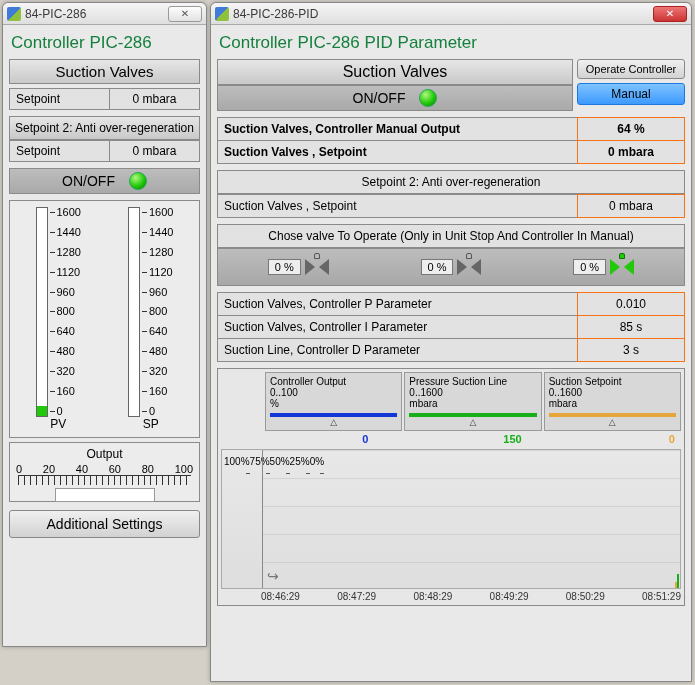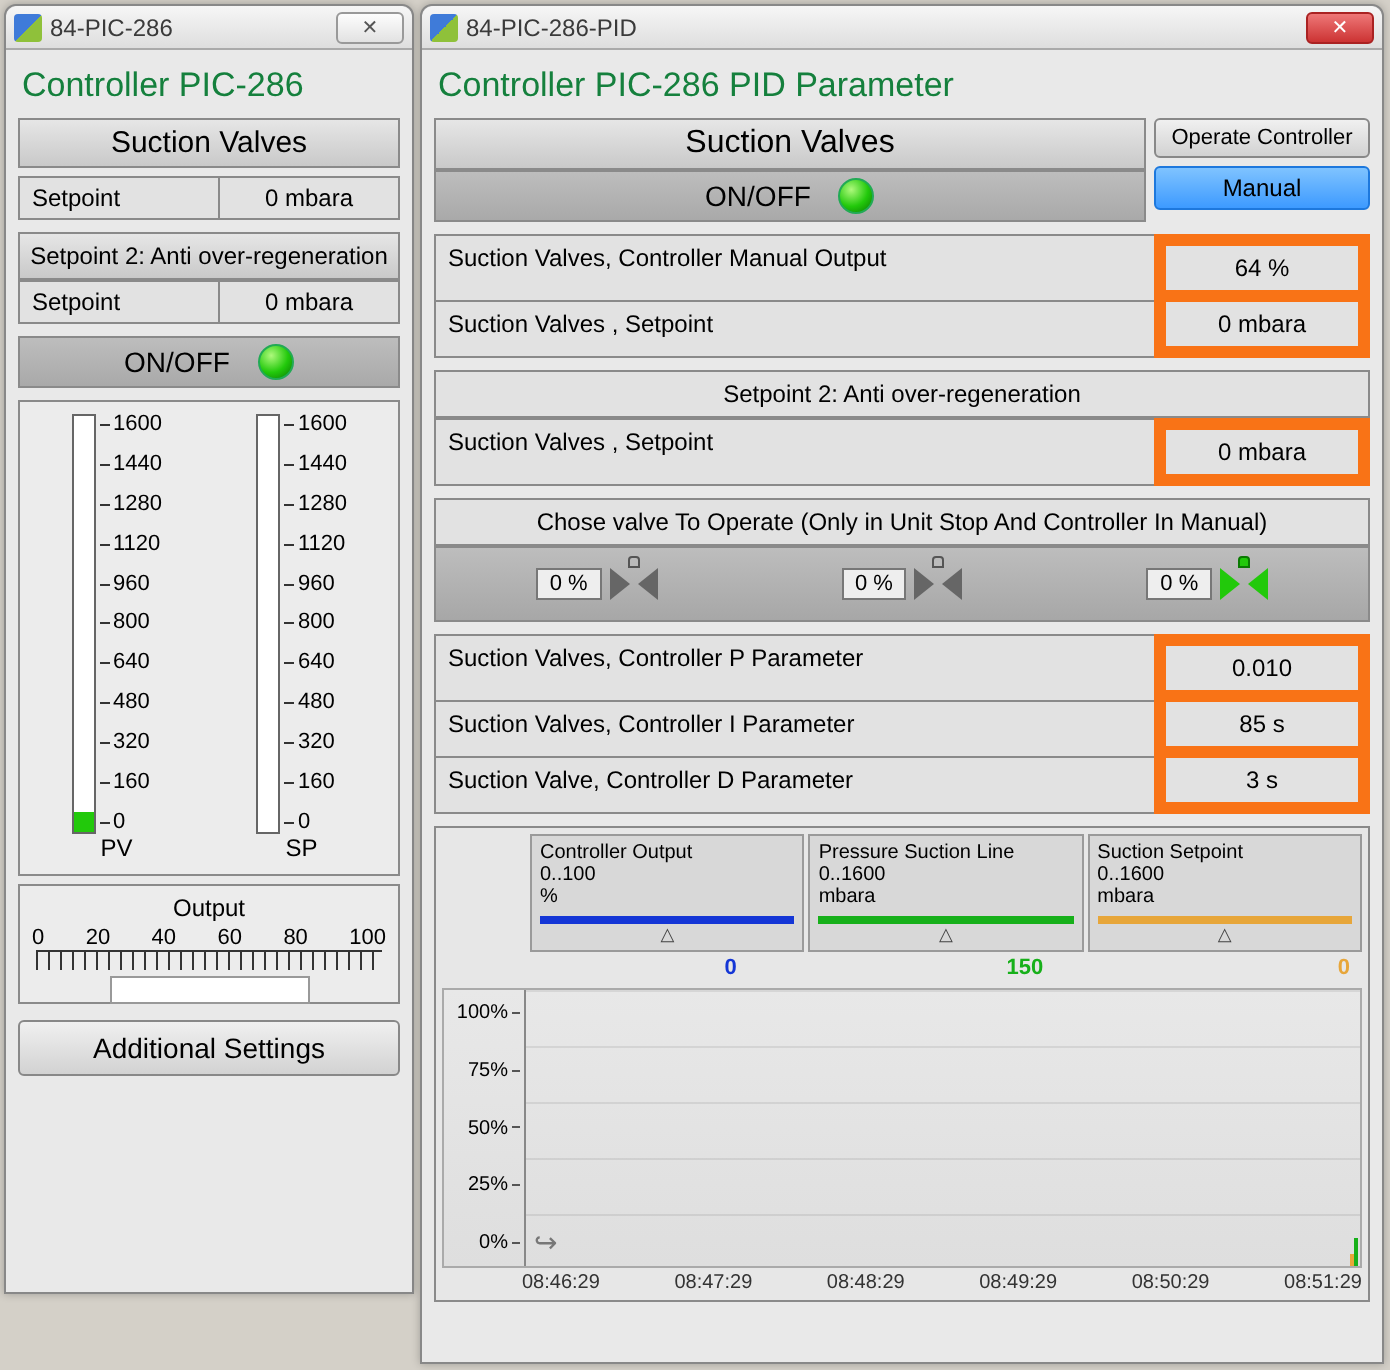--- a/index.html
+++ b/index.html
@@ -149,40 +149,40 @@
     background:linear-gradient(#bdbdbd,#a7a7a7);
     border:1px solid #8a8a8a;
     display:flex; justify-content:space-around; align-items:center;
     padding:8px 4px;
   }
   .valve-item { display:flex; align-items:center; gap:4px; }
   .pct-box { border:1px solid #777; background:#eee; padding:1px 6px; font-size:11px; }
 
   .kv-row { display:flex; }
   .kv-row .k { flex:1; padding:4px 6px; border:1px solid #8a8a8a; border-right:none; background:#e2e2e2; }
-  .kv-row .v { width:108px; padding:4px 6px; border:6px solid #f97316; background:#e2e2e2; text-align:center; }
+  .kv-row .v { width:108px; padding:4px 6px; border:1px solid #f97316; background:#e2e2e2; text-align:center; }
   .kv-row + .kv-row .k, .kv-row + .kv-row .v { border-top:none; }
 
   .single-row { border:1px solid #8a8a8a; background:#e2e2e2; text-align:center; padding:4px; }
 
   
   .trend-wrap { border:1px solid #8a8a8a; background:#e7e7e7; padding:3px; }
   .legend { display:flex; gap:2px;padding-left:44px; }
   .legend-col { flex:1; border:1px solid #9a9a9a; padding:3px 4px; font-size:10px; background:#d8d8d8; }
   .legend-col .line { height:4px; margin:4px 0 0 0; }
   .legend-col .tri { text-align:center; font-size:9px; color:#444; }
   .legend-vals { display:flex; margin-top:2px; }
   .legend-vals span { flex:1; font-size:11px; text-align:right; padding-right:6px; font-weight:bold; }
 
   .chart {
     position:relative; height:140px; margin-top:4px;
     border:1px solid #aaa; background:linear-gradient(#e8e8e8,#dedede);
     display:flex;
   }
-  .yaxis { width:40px; display:flex; flex-direction:column; justify-content:space-between; padding:6px 2px; font-size:10px; text-align:right; }
+  .yaxis { width:40px; display:flex; flex-direction:row; justify-content:space-between; padding:6px 2px; font-size:10px; text-align:right; }
   .yaxis span::after{ content:""; display:inline-block; width:4px; height:1px; background:#555; margin-left:2px; vertical-align:middle;}
   .plot { flex:1; position:relative; border-left:1px solid #888; }
   .plot .grid { position:absolute; inset:0;
     background:
       repeating-linear-gradient(to bottom, rgba(0,0,0,.08) 0 1px, transparent 1px 28px);
   }
   .plot .endspike {
     position:absolute; right:1px; bottom:0; width:2px;
   }
   .xaxis { display:flex; padding-left:40px; font-size:10px; justify-content:space-between; margin-top:2px; color:#333;align-items:center;}
@@ -302,21 +302,21 @@
           <span>ON/OFF</span>
           <span class="led"></span>
         </div>
       </div>
       <div class="r-top-right">
         <div class="btn" style="font-size:11px;">Operate Controller</div>
         <div class="btn blue">Manual</div>
       </div>
     </div>
 
-    <div id="rows1" style="margin-top:6px;">
+    <div id="rows1" style="margin-top:6px;font-weight:bold;">
         <div class="kv-row">
           <div class="k">Suction Valves, Controller Manual Output</div>
           <div class="v">64 %</div>
         </div>
         <div class="kv-row">
           <div class="k">Suction Valves , Setpoint</div>
           <div class="v">0 mbara</div>
         </div>
       </div>
 
@@ -353,21 +353,21 @@
     <div id="rows3" style="margin-top:6px;">
         <div class="kv-row">
           <div class="k">Suction Valves, Controller P Parameter</div>
           <div class="v">0.010</div>
         </div>
         <div class="kv-row">
           <div class="k">Suction Valves, Controller I Parameter</div>
           <div class="v">85 s</div>
         </div>
         <div class="kv-row">
-          <div class="k">Suction Valve, Controller D Parameter</div>
+          <div class="k">Suction Line, Controller D Parameter</div>
           <div class="v">3 s</div>
         </div>
       </div>
 
     <div class="trend-wrap" style="margin-top:6px;">
       <div class="legend" id="legend">
           <div class="legend-col">
             <div>Controller Output</div>
             <div>0..100</div>
             <div>%</div>

